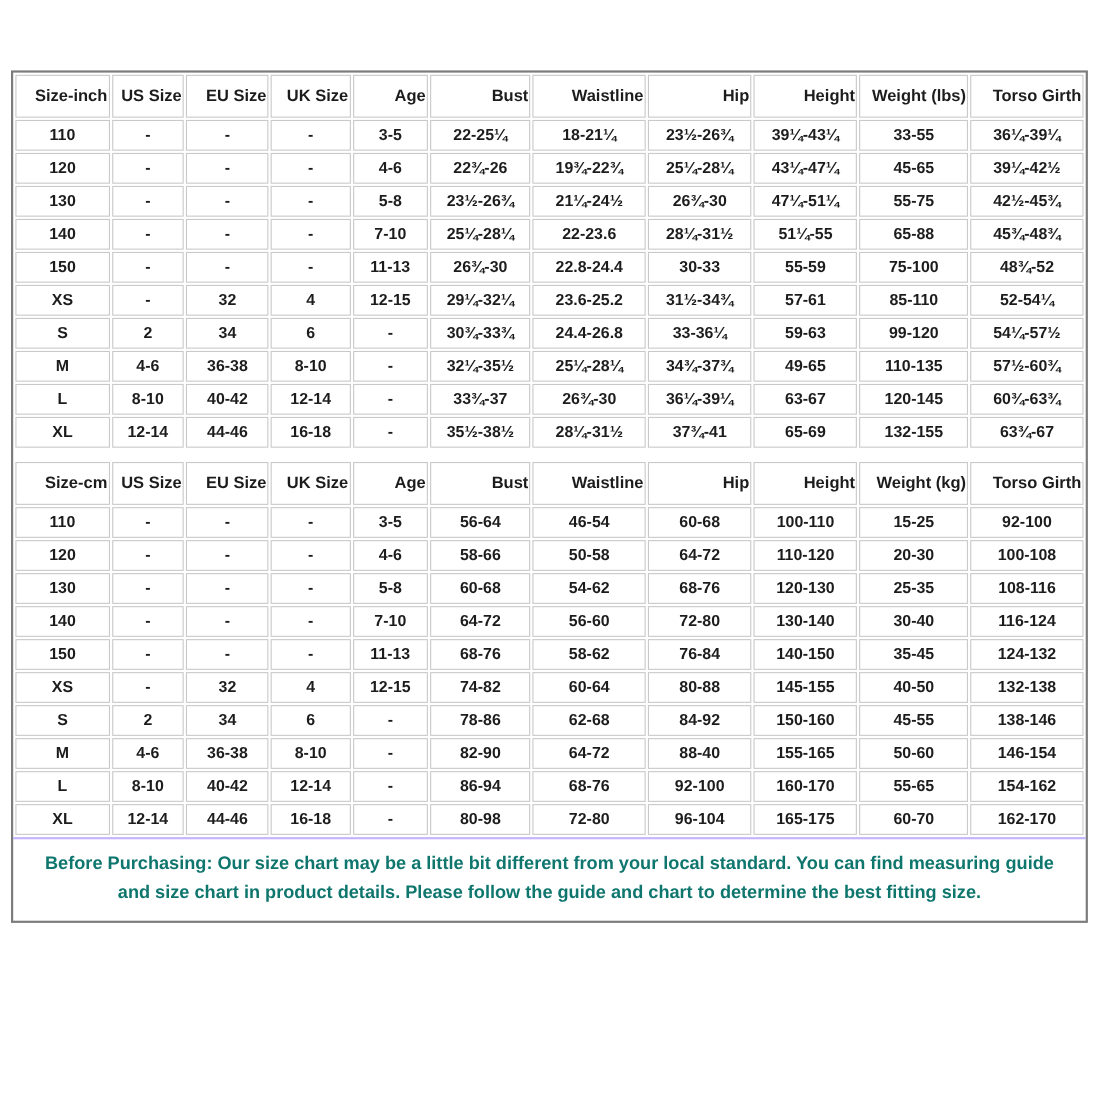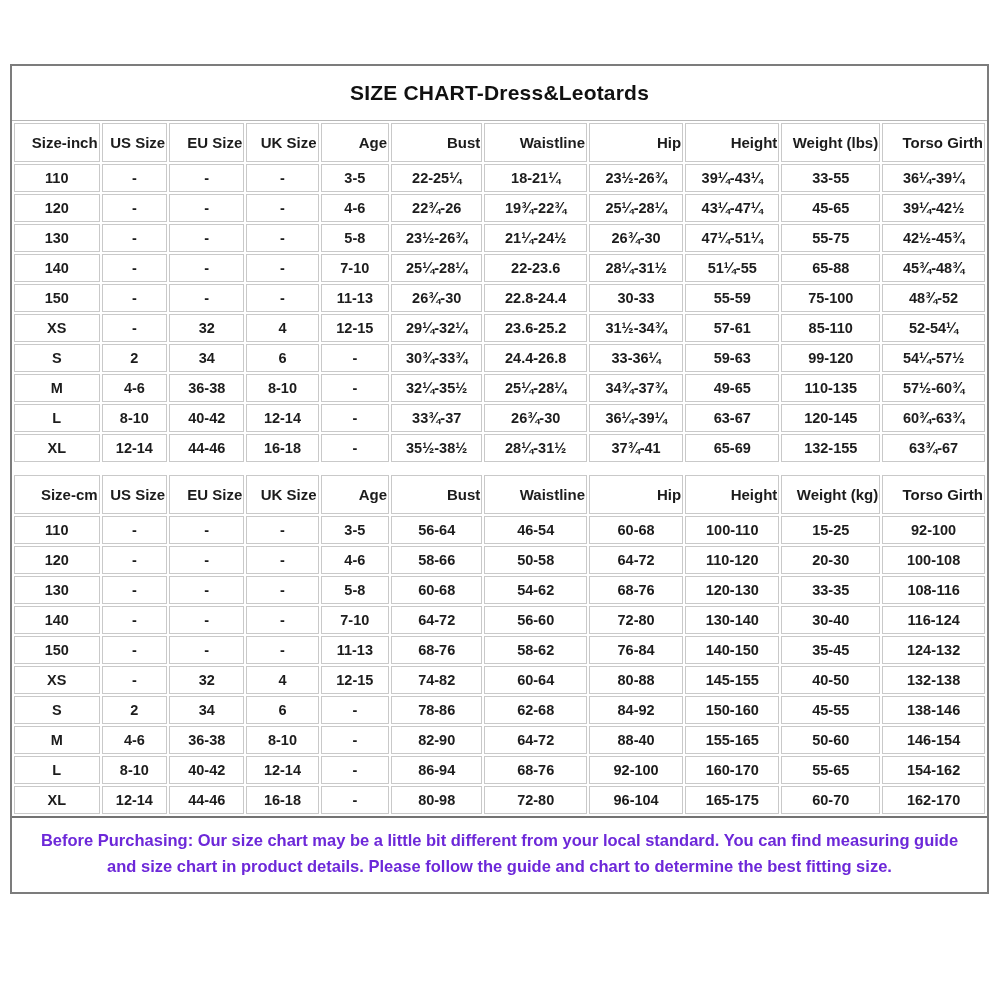--- a/index.html
+++ b/index.html
@@ -55,35 +55,34 @@
   col.c4  { width: 7.6%; }
   col.c5  { width: 7.2%; }
   col.c6  { width: 9.6%; }
   col.c7  { width: 10.8%; }
   col.c8  { width: 9.9%; }
   col.c9  { width: 9.9%; }
   col.c10 { width: 10.4%; }
   col.c11 { width: 10.8%; }
   .table-gap { height: 9px; }
   .note-bar {
-    border-top: 2px solid #737373;
+    border-top: 2px solid #c4b5fd;
     padding: 9px 14px 12px 14px;
     text-align: center;
     font-size: 16.5px;
     font-weight: bold;
-    color: #6d28d9;
+    color: #0f766e;
     line-height: 1.6;
   }
 </style>
 </head>
 <body>
 
 <div class="sheet">
 
-  <div class="title-bar">SIZE CHART-Dress&amp;Leotards</div>
 
   <table class="size-table">
     <colgroup>
       <col class="c1">
         <col class="c2">
         <col class="c3">
         <col class="c4">
       <col class="c5">
         <col class="c6">
         <col class="c7">
@@ -302,21 +301,21 @@
         <tr>
           <td>130</td>
           <td>-</td>
           <td>-</td>
           <td>-</td>
           <td>5-8</td>
           <td>60-68</td>
           <td>54-62</td>
           <td>68-76</td>
           <td>120-130</td>
-          <td>33-35</td>
+          <td>25-35</td>
           <td>108-116</td>
         </tr>
         <tr>
           <td>140</td>
           <td>-</td>
           <td>-</td>
           <td>-</td>
           <td>7-10</td>
           <td>64-72</td>
           <td>56-60</td>

